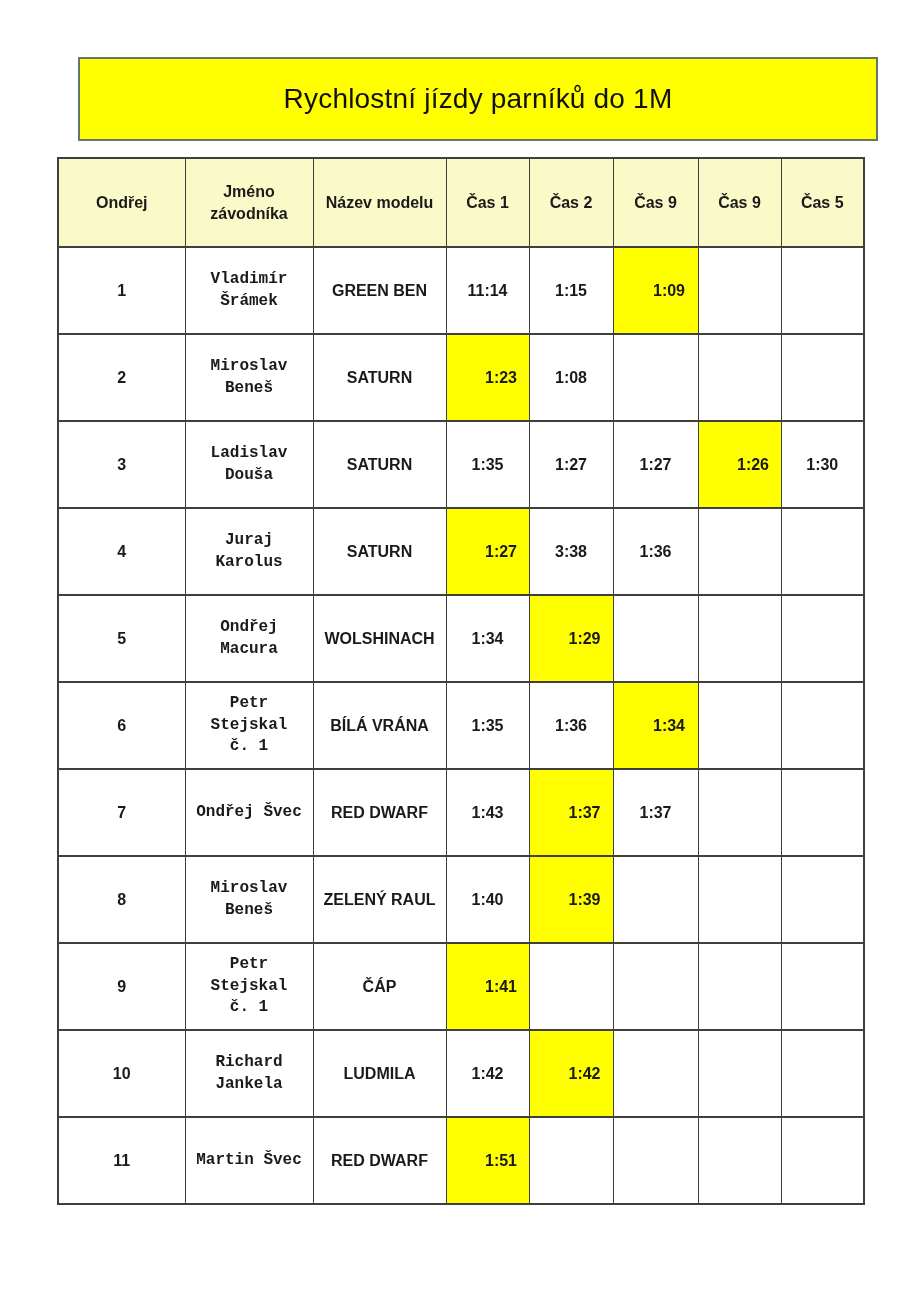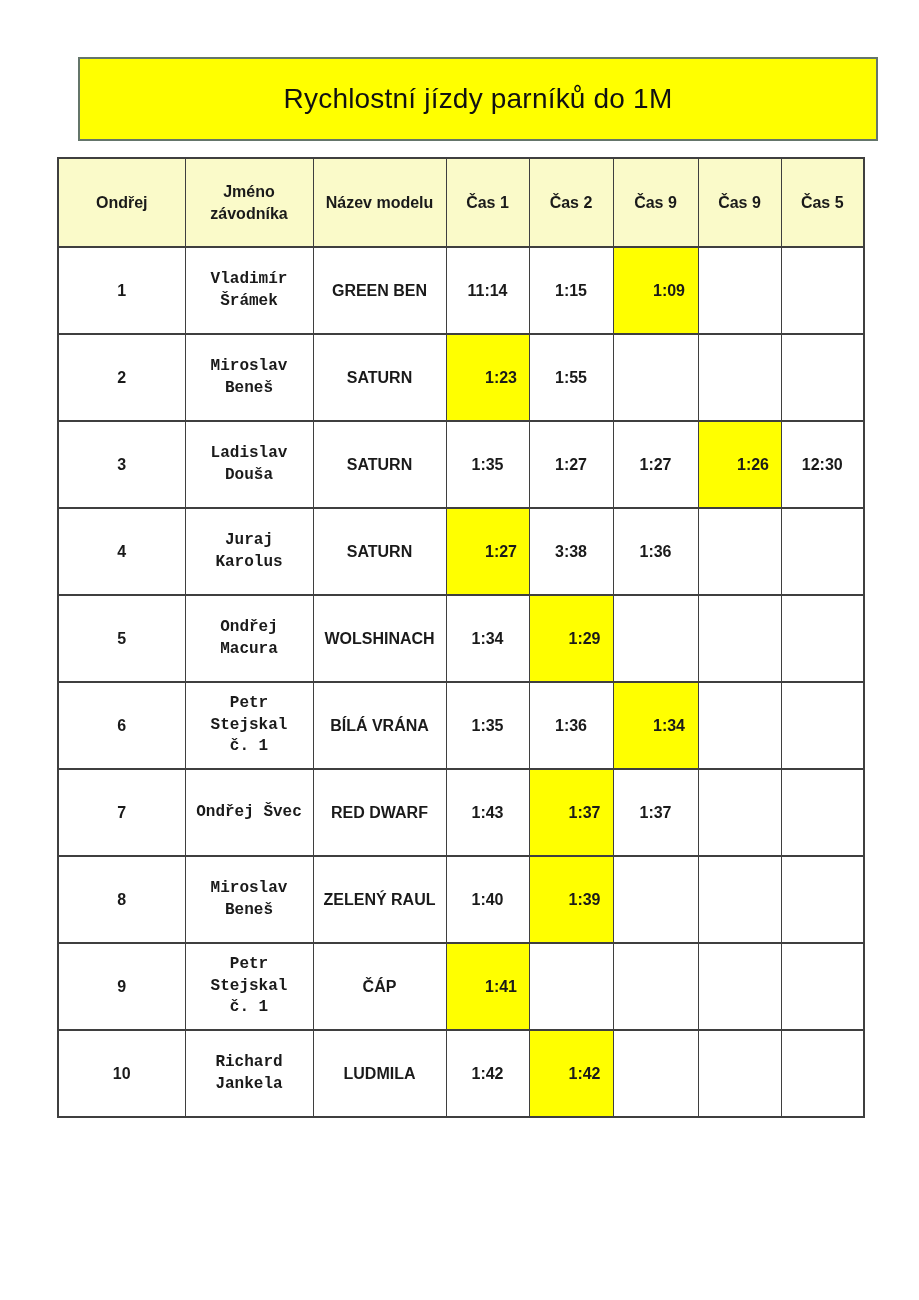--- a/index.html
+++ b/index.html
@@ -114,35 +114,35 @@
           <td class="hl">1:09</td>
           <td></td>
           <td></td>
         </tr>
         <tr>
           <td>2</td>
           <td class="name">Miroslav
 Beneš</td>
           <td>SATURN</td>
           <td class="hl">1:23</td>
-          <td>1:55</td>
+          <td>1:08</td>
           <td></td>
           <td></td>
           <td></td>
         </tr>
         <tr>
           <td>3</td>
           <td class="name">Ladislav
 Douša</td>
           <td>SATURN</td>
           <td>1:35</td>
           <td>1:27</td>
           <td>1:27</td>
           <td class="hl">1:26</td>
-          <td>12:30</td>
+          <td>1:30</td>
         </tr>
         <tr>
           <td>4</td>
           <td class="name">Juraj Karolus</td>
           <td>SATURN</td>
           <td class="hl">1:27</td>
           <td>3:38</td>
           <td>1:36</td>
           <td></td>
           <td></td>
@@ -205,15 +205,25 @@
           <td>10</td>
           <td class="name">Richard
 Jankela</td>
           <td>LUDMILA</td>
           <td>1:42</td>
           <td class="hl">1:42</td>
           <td></td>
           <td></td>
           <td></td>
         </tr>
+        <tr>
+          <td>11</td>
+          <td class="name">Martin Švec</td>
+          <td>RED DWARF</td>
+          <td class="hl">1:51</td>
+          <td></td>
+          <td></td>
+          <td></td>
+          <td></td>
+        </tr>
       </tbody>
   </table>
 </div>
 
 </body></html>

